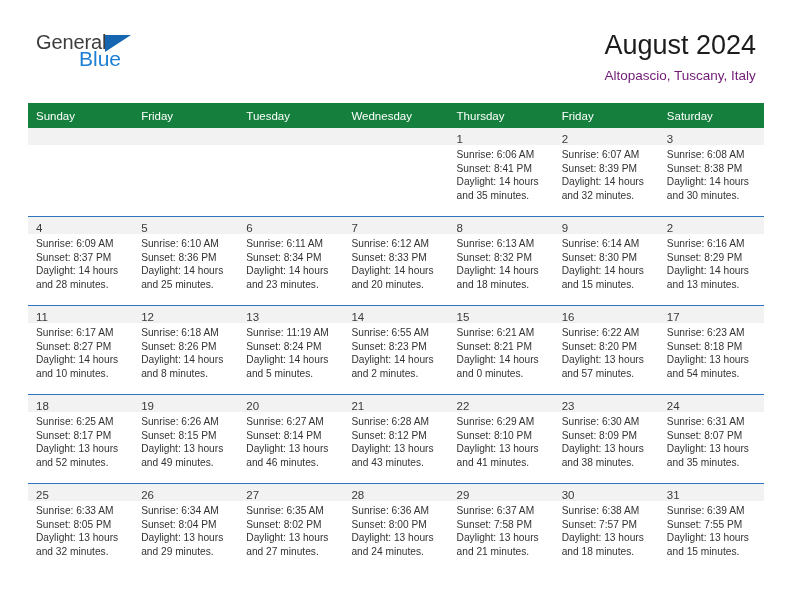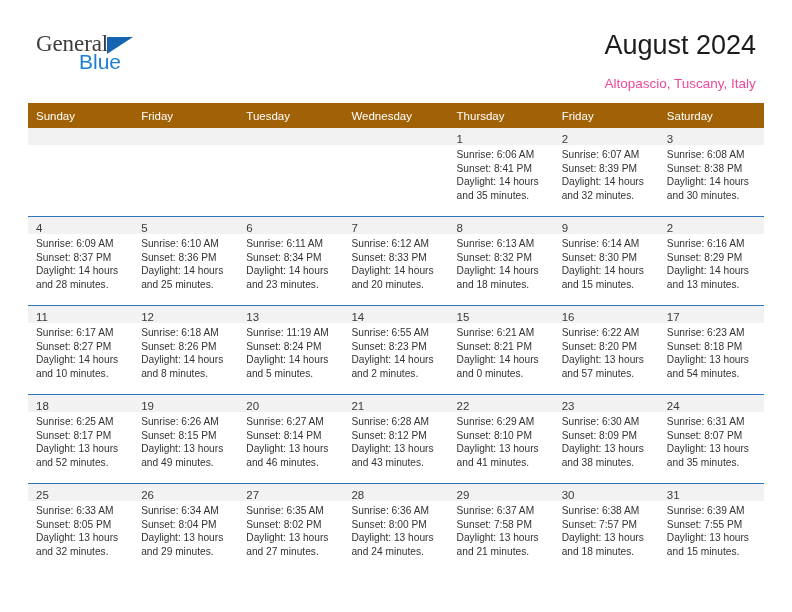--- a/index.html
+++ b/index.html
@@ -31,25 +31,24 @@
   }
   .brand {
     position: absolute;
     left: 8px;
     top: 4px;
     width: 200px;
     line-height: 1;
     user-select: none;
   }
   .brand-general {
-    font-size: 23px;
+    font-size: 20px;
     color: #3d3d3d;
     letter-spacing: -0.1px;
     display: inline-block;
-    font-family: Liberation Serif, serif;
   }
   .brand-mark {
     display: inline-block;
     width: 0;
     height: 0;
     border-left: 26px solid #1565b0;
     border-bottom: 17px solid transparent;
     vertical-align: -3px;
     margin-left: -1px;
   }
@@ -69,37 +68,37 @@
   }
   .cal-title {
     font-size: 27px;
     color: #1c1c1c;
     font-weight: normal;
     line-height: 34px;
     white-space: nowrap;
   }
   .cal-sub {
     font-size: 13.5px;
-    color: #ec4899;
+    color: #701a75;
     line-height: 20px;
-    margin-top: 12px;
+    margin-top: 4px;
     white-space: nowrap;
   }
 
   
   .calendar {
     position: absolute;
     left: 28px;
     top: 103px;
     width: 736px;
     border-collapse: collapse;
     table-layout: fixed;
   }
   .calendar th {
-    background: #a16207;
+    background: #15803d;
     color: #ffffff;
     font-size: 11.5px;
     font-weight: normal;
     text-align: left;
     padding: 5px 0 5px 8px;
     height: 15px;
     border: none;
   }
   .calendar td {
     vertical-align: top;

